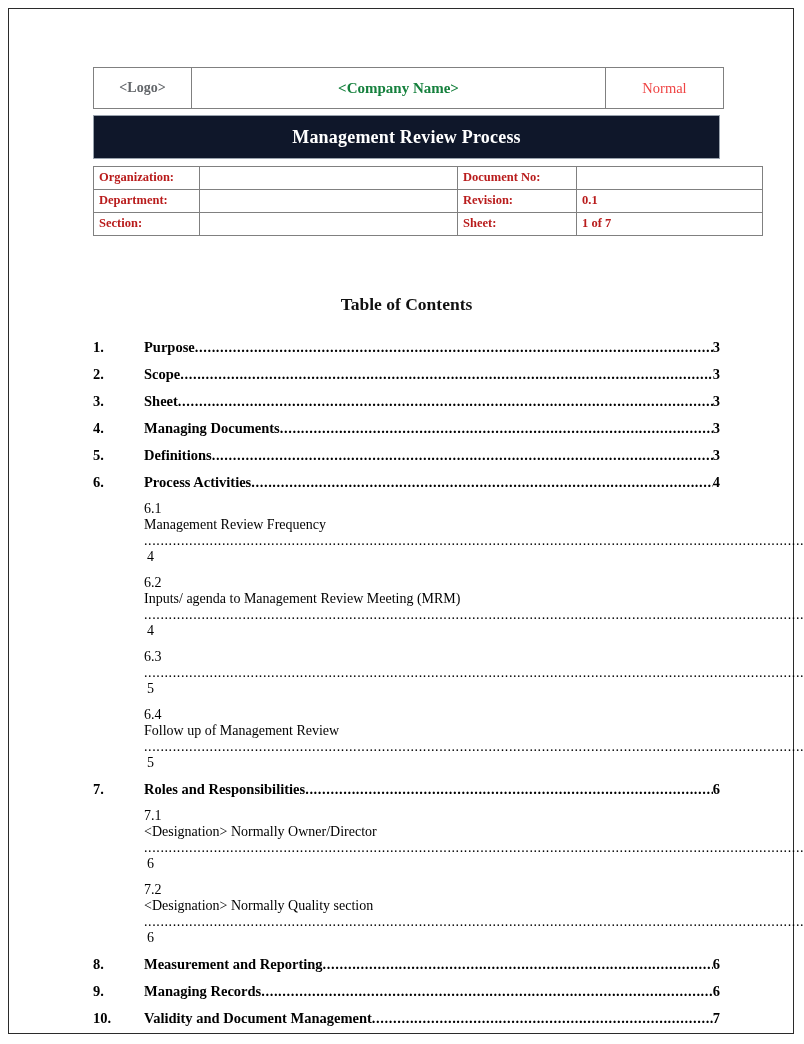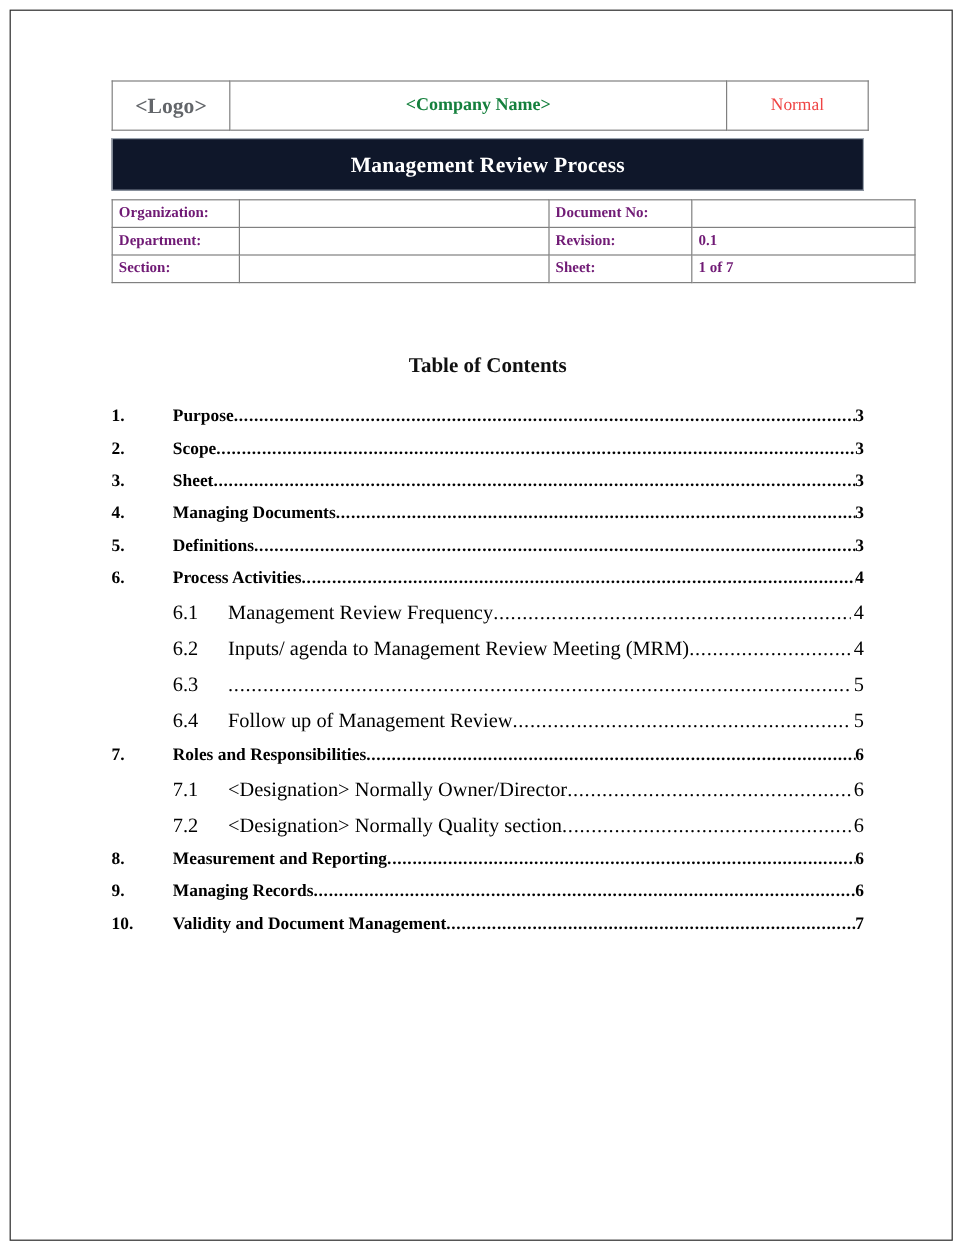--- a/index.html
+++ b/index.html
@@ -45,21 +45,21 @@
   }
   .hdr-cell {
     height: 40px;
     display: flex;
     align-items: center;
     justify-content: center;
     font-family: "Liberation Serif", serif;
   }
   .hdr-logo {
     font-weight: bold;
-    font-size: 18px;
+    font-size: 14px;
     color: #63666a;
   }
   .hdr-company {
     font-weight: bold;
     font-size: 15px;
     color: #15803d;
   }
   .hdr-status {
     font-weight: normal;
     font-size: 14.5px;
@@ -92,21 +92,21 @@
     border-collapse: collapse;
     width: 627px;
     table-layout: fixed;
   }
   table.meta-table td {
     border: 1px solid #808080;
     padding: 2px 5px 3px 5px;
     height: 17px;
     font-family: "Liberation Serif", serif;
     font-size: 12.5px;
-    color: #701a75;
+    color: #b91c1c;
     vertical-align: middle;
   }
   td.meta-label {
     font-weight: bold;
   }
   td.meta-value {
     font-weight: bold;
   }
 
   
@@ -129,21 +129,22 @@
     margin-bottom: 10px;
     font-family: "Liberation Serif", serif;
     color: #000000;
   }
   .toc-row.level1 {
     font-weight: bold;
     font-size: 14.5px;
   }
   .toc-row.level2 {
     font-weight: normal;
-    font-size: 17px;
+    font-size: 14px;
+    flex-direction: column;
   }
   .toc-num {
     flex: 0 0 auto;
     white-space: nowrap;
   }
   .level1 .toc-num {
     width: 51px;
   }
   .level2 .toc-num {
     width: 46px;

